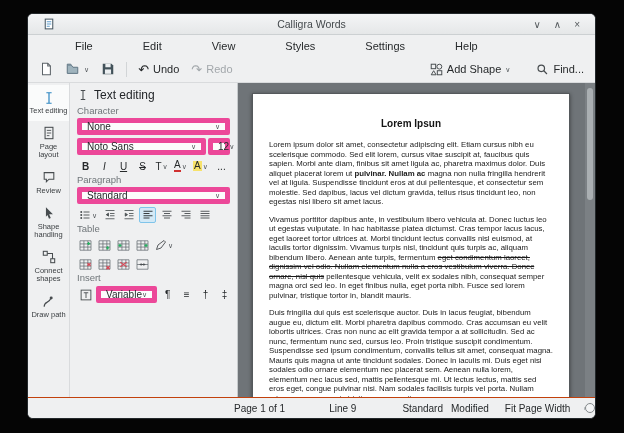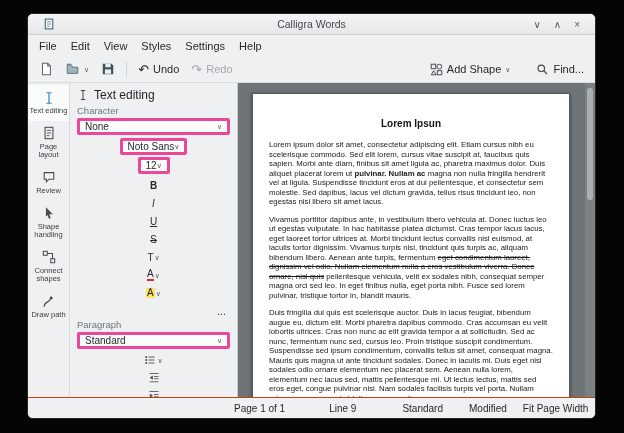--- a/index.html
+++ b/index.html
@@ -7,21 +7,21 @@
   .window { position:absolute; left:27px; top:13px; width:569px; height:406px; background:#eff0f1; border-radius:6px; overflow:hidden; border:1px solid #23282b; display:flex; flex-direction:column; }
 
   
   .titlebar { height:21px; flex:0 0 21px; background:linear-gradient(#f4f5f6,#e5e7e8); border-bottom:1px solid #ccd0d2; display:flex; align-items:center; padding:0 15px; position:relative; }
   .title { position:absolute; left:0; right:0; text-align:center; font-size:10.5px; color:#44494c; }
   .win-controls { margin-left:auto; display:flex; gap:13px; font-size:10px; color:#54595c; z-index:2; }
   .win-controls span { cursor:default; }
 
   
   .menubar { height:21px; flex:0 0 21px; display:flex; align-items:center; padding:0 4px; font-size:11px; color:#26292b; }
-  .menu-item { padding:2px 7px; border-radius:2px; }
+  .menu-item { padding:2px 7px; border-radius:2px;margin-left:36px; }
 
   
   .toolbar { height:27px; flex:0 0 27px; display:flex; align-items:center; padding:0 6px; gap:2px; border-bottom:1px solid #d9dbdd; }
   .tbtn { height:22px; display:flex; align-items:center; gap:4px; padding:0 5px; border-radius:3px; font-size:11px; color:#26292b; }
   .tbtn.disabled { color:#a2a7ab; }
   .vsep { width:1px; height:15px; background:#d2d5d7; margin:0 4px; }
   .toolbar-right { margin-left:auto; display:flex; gap:16px; align-items:center; }
   .chev { font-size:7px; color:#54595c; line-height:1; }
   .arrow-glyph { font-size:13px; line-height:1; }
   .disabled .arrow-glyph { color:#a2a7ab; }
@@ -34,22 +34,22 @@
   .tooltab { display:flex; flex-direction:column; align-items:center; padding:5px 1px 5px; gap:2px; font-size:7.5px; color:#3a3e41; text-align:center; line-height:1.15; }
   .tooltab.active { background:#fafbfb; }
   .tt-ico { color:#474c4f; height:15px; display:flex; align-items:center; }
   .tooltab.active .tt-ico { color:#2e86c1; }
   .ico { display:block; }
 
   
   .panel { width:168px; flex:0 0 168px; background:#eff0f1; border-right:1px solid #c6cacc; padding:5px 7px; overflow:hidden; }
   .panel-header { display:flex; gap:5px; align-items:center; font-size:12px; color:#232629; margin-bottom:3px; }
   .section-label { font-size:9.5px; color:#6f7579; margin:0 0 2px; }
-  .dropdown { height:17px; background:#fcfcfc; border:3px solid #ec4899; border-radius:2px; display:flex; align-items:center; padding:0 5px; font-size:10px; color:#26292b; justify-content:space-between; }
-  .row { display:flex; gap:2px; align-items:center; margin-top:3px;flex-direction:column; }
+  .dropdown { height:17px; background:#fcfcfc; border:5px solid #ec4899; border-radius:2px; display:flex; align-items:center; padding:0 5px; font-size:10px; color:#26292b; justify-content:space-between; }
+  .row { display:flex; gap:2px; align-items:center; margin-top:3px; }
   .sbtn { min-width:17px; height:16px; display:flex; align-items:center; justify-content:center; font-size:10px; color:#26292b; border:1px solid transparent; border-radius:2px; padding:0 1px; gap:1px; }
   .sbtn.active { background:#d3e9f6; border-color:#7fc4ea; }
   .sbtn.b { font-weight:bold; }
   .sbtn.i { font-style:italic; }
   .sbtn.u { text-decoration:underline; }
   .sbtn.s { text-decoration:line-through; }
   .fc { border-bottom:2px solid #d03030; line-height:1; }
   .hc { background:#f7e26b; line-height:1; padding:0 1px; }
   .push { margin-left:auto; }
 
@@ -220,21 +220,21 @@
       <div class="section-label">Character</div>
       <div class="dropdown">
         <span>None</span>
         <span class="chev">∨</span>
       </div>
       <div class="row">
         <div class="dropdown" style="flex:1">
           <span>Noto Sans</span>
           <span class="chev">∨</span>
         </div>
-        <div class="dropdown" style="width:32px">
+        <div class="dropdown" style="width:22px">
           <span>12</span>
           <span class="chev">∨</span>
         </div>
       </div>
       <div class="row">
         <span class="sbtn b">B</span>
         <span class="sbtn i">I</span>
         <span class="sbtn u">U</span>
         <span class="sbtn s">S</span>
         <span class="sbtn">
@@ -391,20 +391,20 @@
         <div class="vthumb"></div>
       </div>
     </div>
   </div>
 
   <div class="statusbar">
     <span class="sb-spacer"></span>
     <span class="sb-item">Page 1 of 1</span>
     <span class="sb-item" style="margin-left:44px">Line 9</span>
     <span class="sb-item" style="margin-left:46px">Standard</span>
-    <span class="sb-item" style="margin-left:26px">Modified</span>
+    <span class="sb-item" style="margin-left:8px">Modified</span>
     <span class="sb-item" style="margin-left:16px">Fit Page Width</span>
     <span class="slider">
       <span class="slider-handle"></span>
     </span>
   </div>
 
 </div>
 
 </body></html>

